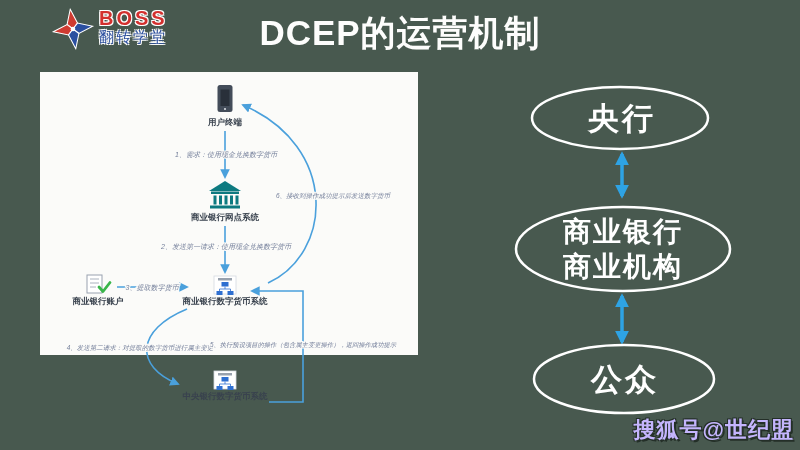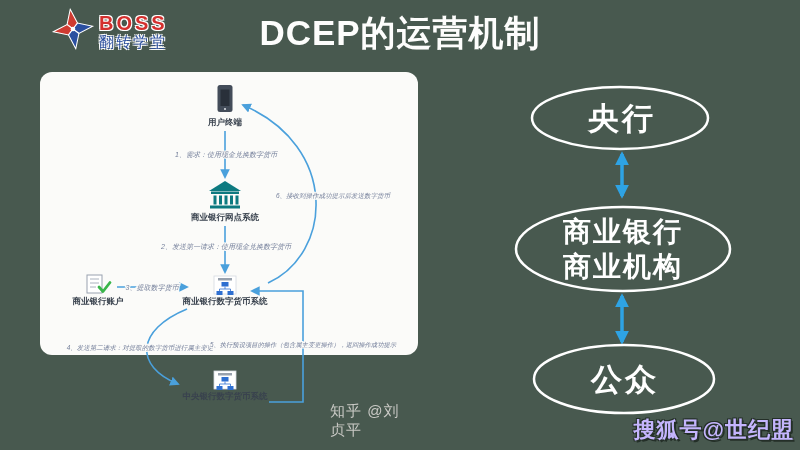--- a/index.html
+++ b/index.html
@@ -2,40 +2,39 @@
 <html><head>
 <meta charset="utf-8">
 <style>
   html,body{margin:0;padding:0;background:#333;}
   .slide{
     position:relative;width:800px;height:450px;overflow:hidden;
     background:#48594f;
     font-family:"Liberation Sans", sans-serif;
   }
   
-  .logo{position:absolute;left:52px;top:8px;display:flex;align-items:flex-end;gap:5px;}
+  .logo{position:absolute;left:52px;top:8px;display:flex;align-items:flex-start;gap:5px;}
   .logo-star{transform:rotate(-8deg);}
   .logo-text{display:flex;flex-direction:column;line-height:1.05;}
   .logo-line1{
     font-size:20px;font-weight:700;letter-spacing:3px;color:#d3302e;
     text-shadow:-1px -1px 0 #fff,1px -1px 0 #fff,-1px 1px 0 #fff,1px 1px 0 #fff;
   }
   .logo-line2{
     font-size:15px;font-weight:400;letter-spacing:2px;color:#2b4fa0;
     text-shadow:-1px -1px 0 #fff,1px -1px 0 #fff,-1px 1px 0 #fff,1px 1px 0 #fff;
   }
   .title{
     position:absolute;left:0;top:10px;width:100%;text-align:center;
     font-size:35px;font-weight:700;color:#fdfdfc;letter-spacing:1px;
   }
   
   .panel{
     position:absolute;left:40px;top:72px;width:378px;height:283px;
     background:#fbfbf9;
-    border-radius:12px;
   }
   .zhihu-mark{
     position:absolute;left:330px;top:402px;width:85px;
     font-size:15px;color:#c9c9c5;letter-spacing:1px;
   }
   
   .node-label{font-size:8.5px;font-weight:600;fill:#39424e;}
   .step-label{
     font-size:7px;font-style:italic;fill:#76819c;
     paint-order:stroke;stroke:#fbfbf9;stroke-width:2.2px;
@@ -143,21 +142,20 @@
       <text class="node-label" x="185" y="327" text-anchor="middle">中央银行数字货币系统</text>
 
       <polyline points="229,330 263,330 263,219 212,219" fill="none" stroke="#4aa0dc" stroke-width="1.6" marker-end="url(#ah)"></polyline>
       <text class="step-label step-s5" x="263" y="275" text-anchor="middle">5、执行预设项目的操作（包含属主变更操作），返回操作成功提示</text>
 
       <path d="M228,211 C292,182 300,75 203,33" fill="none" stroke="#4aa0dc" stroke-width="1.6" marker-end="url(#ah)"></path>
       <text class="step-label step-s6" x="293" y="126" text-anchor="middle">6、接收到操作成功提示后发送数字货币</text>
     </svg>
   </div>
 
-  <div class="zhihu-mark">知乎 @刘贞平</div>
 
   <svg class="entities-svg" width="300" height="350" viewBox="0 0 300 350">
     <defs>
       <marker id="ah2" viewBox="0 0 10 10" refX="8" refY="5" markerWidth="4" markerHeight="4" orient="auto-start-reverse">
         <path d="M0,0 L10,5 L0,10 Z" fill="#2ea3e4"></path>
       </marker>
     </defs>
 
     <ellipse cx="120" cy="38" rx="88" ry="31" fill="none" stroke="#ffffff" stroke-width="2.5"></ellipse>
     <text class="ellipse-label ellipse-label-lg" x="122" y="49" text-anchor="middle">央行</text>

